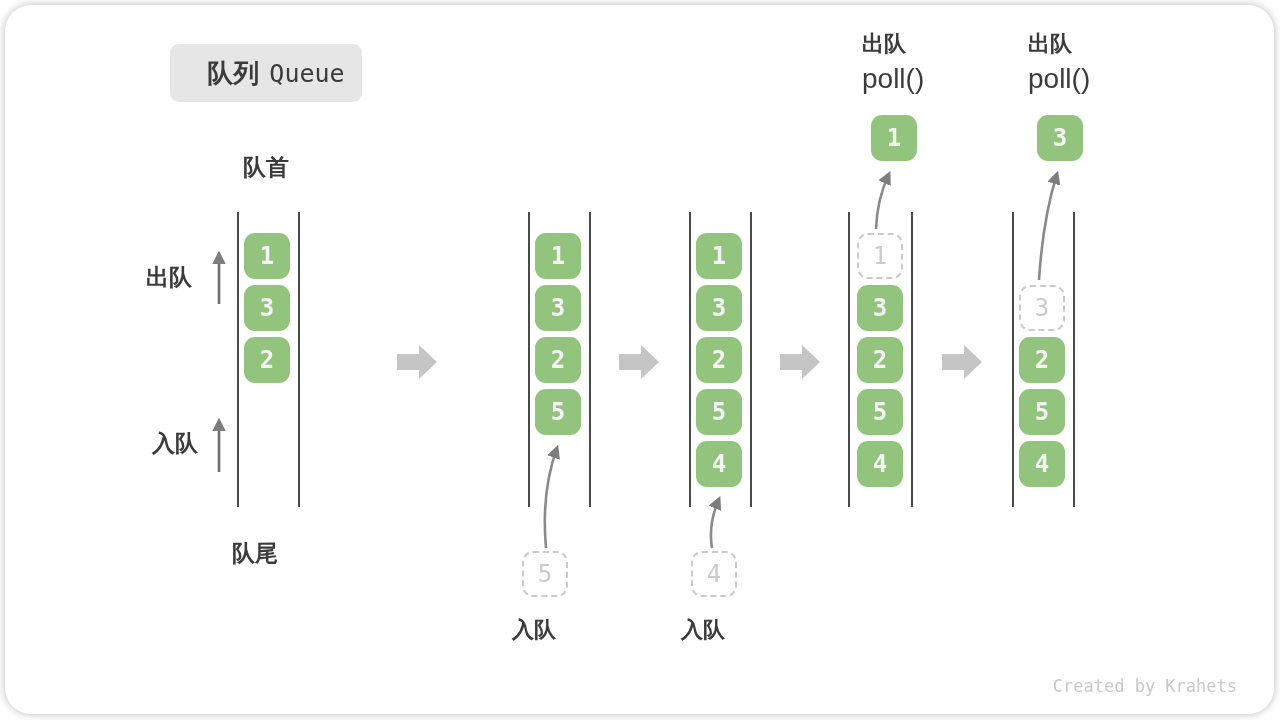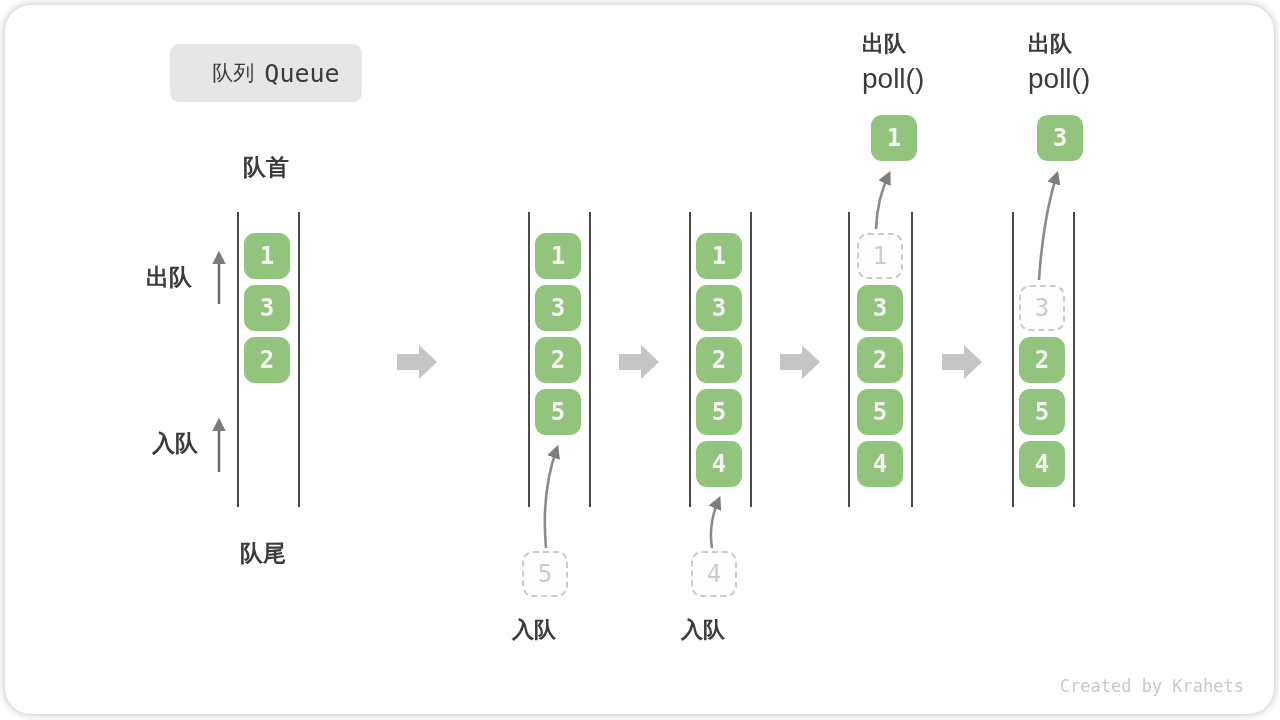--- a/index.html
+++ b/index.html
@@ -18,42 +18,42 @@
   html,body{margin:0;padding:0;background:#ffffff;}
   .page{position:relative;width:1280px;height:720px;background:#fff;overflow:hidden;
         font-family:"Liberation Sans",sans-serif;}
   .card{position:absolute;left:5px;top:5px;width:1269px;height:709px;background:#ffffff;
         border-radius:26px;box-shadow:0 0 9px rgba(0,0,0,0.28);}
   .stage{position:absolute;left:0;top:0;width:1280px;height:720px;}
   .overlay{position:absolute;left:0;top:0;width:1280px;height:720px;pointer-events:none;}
 
   .badge{position:absolute;left:170px;top:44px;width:192px;height:58px;background:var(--badge-bg);
          border-radius:9px;display:flex;align-items:center;justify-content:center;gap:10px;}
-  .badge .zh{font-size:21px;font-weight:normal;color:var(--text-dark);margin-left:20px;}
+  .badge .zh{font-size:26px;font-weight:bold;color:var(--text-dark);margin-left:20px;}
   .badge .en{font-size:25px;color:var(--text-dark);font-family:"DejaVu Sans Mono",monospace;text-align:right;}
 
   .lbl{position:absolute;font-size:23px;font-weight:bold;color:var(--text-dark);white-space:nowrap;}
 
   .channel{position:absolute;top:212px;height:295px;box-sizing:border-box;
            border-left:2px solid var(--channel-line);border-right:2px solid var(--channel-line);}
 
   .box{position:absolute;width:46px;height:46px;border-radius:11px;box-sizing:border-box;
        display:flex;align-items:center;justify-content:center;
        font-family:"DejaVu Sans Mono",monospace;font-size:24px;font-weight:bold;}
   .box.solid{background:var(--box-green);color:var(--box-text);}
   .box.dashed{background:#fefefe;border:2px dashed var(--dashed-border);color:var(--dashed-text);
               font-weight:normal;}
 
   .op{position:absolute;white-space:nowrap;}
   .op .op-zh{font-size:22px;font-weight:bold;color:var(--text-dark);line-height:35px;}
   .op .op-code{font-family:Liberation Sans, sans-serif;font-size:28px;color:var(--text-dark);
                line-height:35px;}
   .op .op-code .arg{color:var(--code-green);font-weight:bold;}
 
-  .watermark{position:absolute;right:36px;bottom:24px;font-family:"DejaVu Sans Mono",monospace;
+  .watermark{position:absolute;right:43px;bottom:24px;font-family:"DejaVu Sans Mono",monospace;
              font-size:17px;color:var(--watermark);}
 </style>
 </head>
 <body>
 
 <div class="page">
   <div class="card"></div>
 
   <div class="stage" id="stage">
 
@@ -74,21 +74,21 @@
         <polygon points="780,354 802,354 802,345 820,362 802,379 802,370 780,370" fill="#c5c5c5"></polygon>
         <polygon points="942,354 964,354 964,345 982,362 964,379 964,370 942,370" fill="#c5c5c5"></polygon>
       </svg>
 
     <div class="badge">
       <span class="zh">队列</span>
       <span class="en">Queue</span>
     </div>
 
     <div class="lbl" style="left:243px;top:152px;text-align:center;">队首</div>
-    <div class="lbl" style="left:240px;top:538px;">队尾</div>
+    <div class="lbl" style="left:232px;top:538px;">队尾</div>
     <div class="lbl" style="left:146px;top:262px;">出队</div>
     <div class="lbl" style="left:152px;top:428px;">入队</div>
 
     <div class="watermark">Created by Krahets</div>
   <div class="channel" style="left: 237px; width: 63px;"></div>
       <div class="box solid" style="left: 244px; top: 233px;">1</div>
       <div class="box solid" style="left: 244px; top: 285px;">3</div>
       <div class="box solid" style="left: 244px; top: 337px;">2</div>
       <div class="channel" style="left: 528px; width: 63px;"></div>
       <div class="box solid" style="left: 535px; top: 233px;">1</div>

